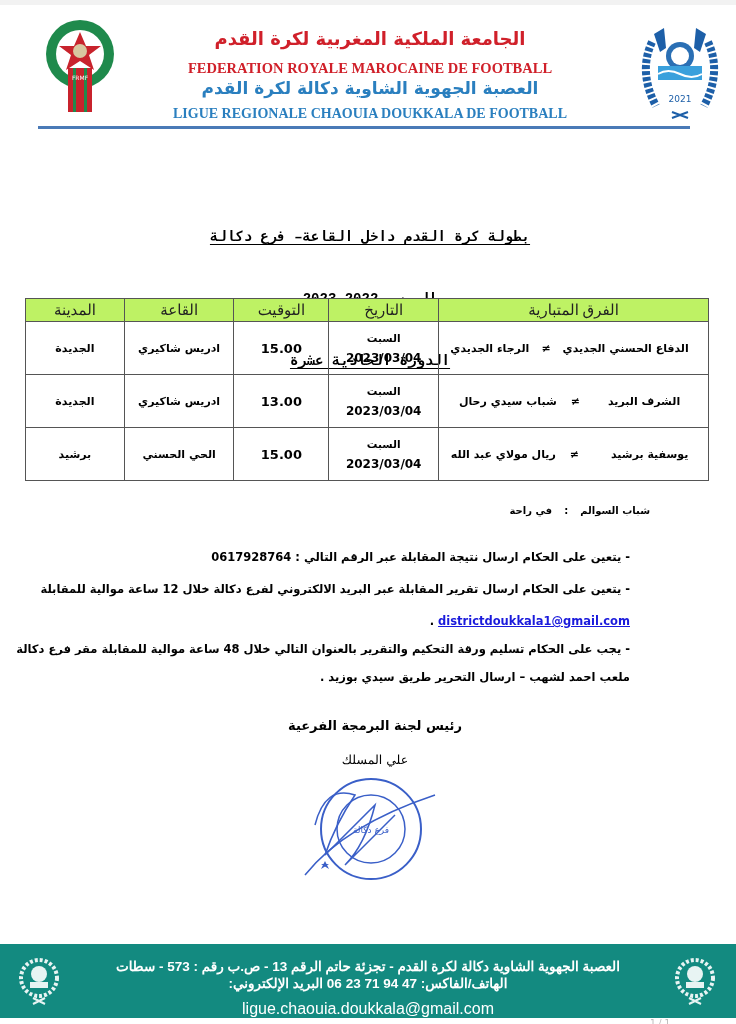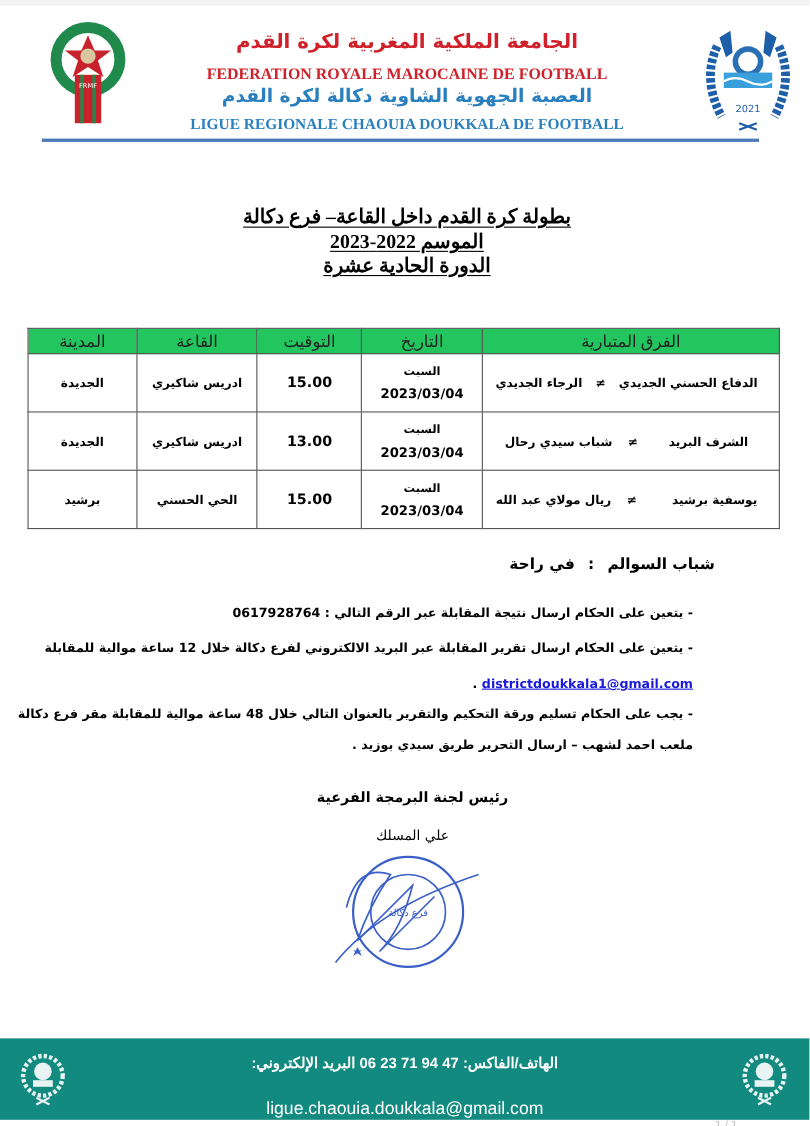--- a/index.html
+++ b/index.html
@@ -16,37 +16,37 @@
   .hdr-fr1 { position: absolute; left: 150px; top: 60px; width: 440px; text-align: center;
     font-family: "Liberation Serif", serif; font-weight: bold; font-size: 14.5px; color: #d0202a; }
   .hdr-ar2 { position: absolute; left: 160px; top: 78px; width: 420px; text-align: center;
     font-family: "DejaVu Sans", sans-serif; font-weight: bold; font-size: 17px; color: #2a7fbf; direction: rtl; }
   .hdr-fr2 { position: absolute; left: 140px; top: 106px; width: 460px; text-align: center;
     font-family: "Liberation Serif", serif; font-weight: bold; font-size: 14px; color: #2a7fbf; }
   .hdr-rule { position: absolute; left: 38px; top: 126px; width: 652px; height: 3px; background: #4a7ab7; }
 
   
   .titles { position: absolute; left: 150px; top: 186px; width: 440px; text-align: center; direction: rtl; }
-  .titles div { font-family: Liberation Serif, serif; font-weight: bold; font-size: 18px; line-height: 22px; }
+  .titles div { font-family: Liberation Mono, monospace; font-weight: bold; font-size: 14px; line-height: 22px; margin-top: 40px; }
   .titles span { text-decoration: underline; text-underline-offset: 3px; }
 
   
   table.matches { position: absolute; left: 25px; top: 298px; width: 684px; border-collapse: collapse; direction: rtl; }
   table.matches th, table.matches td { border: 1px solid #555; text-align: center; vertical-align: middle; }
-  table.matches th { background: #22c55e; font-family: "Liberation Serif", serif; font-weight: normal; font-size: 15px; height: 23px; color: #222; }
+  table.matches th { background: #bef264; font-family: "Liberation Serif", serif; font-weight: normal; font-size: 15px; height: 23px; color: #222; }
   table.matches td { height: 53px; font-family: "DejaVu Sans", sans-serif; font-weight: bold; font-size: 11px; }
   td.teams { text-align: right; padding-right: 8px; white-space: nowrap; }
   td.teams .t2 { display: inline-block; }
   td.teams .vs { display: inline-block; margin: 0 12px; font-weight: bold; }
   td.time { font-size: 13px !important; }
   td.date .day { display: block; font-size: 10.5px; margin-bottom: 7px; }
   td.date .d { display: block; font-size: 12px; }
 
   .bye { position: absolute; left: 380px; top: 505px; width: 270px; text-align: right; direction: rtl;
-    font-family: "DejaVu Sans", sans-serif; font-weight: bold; font-size: 14px; }
+    font-family: "DejaVu Sans", sans-serif; font-weight: bold; font-size: 10px; }
   .bye .sep { margin: 0 12px; }
 
   .notes { position: absolute; left: 100px; top: 550px; width: 530px; direction: rtl; text-align: right;
     font-family: "DejaVu Sans", sans-serif; font-weight: bold; font-size: 11.5px; }
   .notes .line { position: absolute; right: 0; white-space: nowrap; }
   .notes a { color: #1a1adc; text-decoration: underline; }
 
   .sign { position: absolute; left: 250px; top: 718px; width: 250px; text-align: center; direction: rtl; }
   .sign .role { font-family: "DejaVu Sans", sans-serif; font-weight: bold; font-size: 13px; }
   .sign .name { font-family: "DejaVu Serif", serif; font-size: 12.5px; margin-top: 19px; }
@@ -186,20 +186,21 @@
 </svg>
 
 <div class="footer">
   <svg class="flogo-l" viewBox="0 0 46 52">
     <circle cx="23" cy="24" r="18" fill="none" stroke="#e8f4f3" stroke-width="4" stroke-dasharray="3 2"></circle>
     <circle cx="23" cy="20" r="8" fill="#e8f4f3"></circle>
     <rect x="14" y="28" width="18" height="6" fill="#e8f4f3"></rect>
     <path d="M17 44 L29 50 M29 44 L17 50" stroke="#e8f4f3" stroke-width="2"></path>
   </svg>
   <div class="txt">
+    <div>العصبة الجهوية الشاوية دكالة لكرة القدم - تجزئة حاتم الرقم 13 - ص.ب رقم : 573 -  سطات</div>
     <div>الهاتف/الفاكس:  47 94 71 23 06 البريد الإلكتروني:</div>
   </div>
   <div class="email">ligue.chaouia.doukkala@gmail.com</div>
   <svg class="flogo-r" viewBox="0 0 46 52">
     <circle cx="23" cy="24" r="18" fill="none" stroke="#e8f4f3" stroke-width="4" stroke-dasharray="3 2"></circle>
     <circle cx="23" cy="20" r="8" fill="#e8f4f3"></circle>
     <rect x="14" y="28" width="18" height="6" fill="#e8f4f3"></rect>
     <path d="M17 44 L29 50 M29 44 L17 50" stroke="#e8f4f3" stroke-width="2"></path>
   </svg>
 </div>

